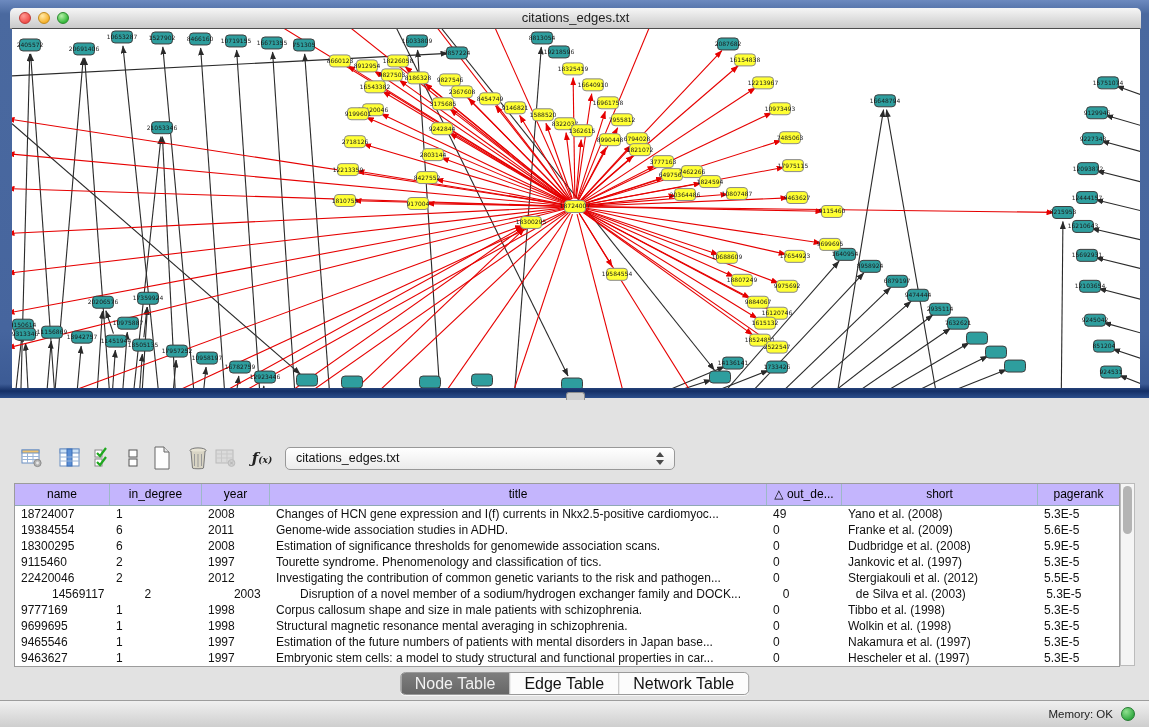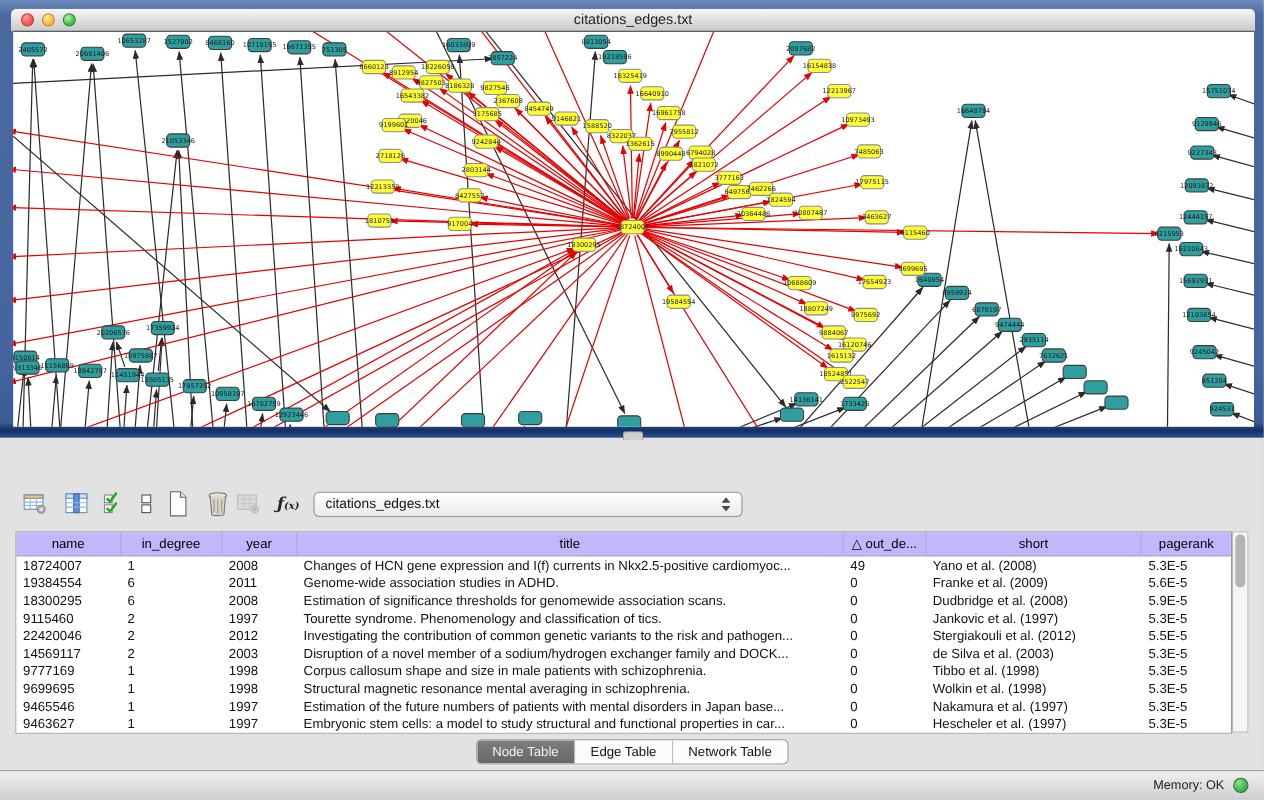--- a/index.html
+++ b/index.html
@@ -47,21 +47,21 @@
   .gh:last-child{border-right:none;}
   .grow{display:flex;height:16px;line-height:16px;background:#fff;}
   .gc{padding-left:6px;box-sizing:border-box;white-space:nowrap;overflow:hidden;color:#111;}
   .vscroll{position:absolute;left:1120px;top:85px;width:15px;height:183px;background:#f5f5f5;
       border:1px solid #bbb;box-sizing:border-box;}
   .vthumb{position:absolute;left:2px;top:2px;width:9px;height:48px;background:#b4b4b4;border-radius:5px;}
   
   .tabs{position:absolute;left:50%;transform:translateX(-50%);top:274px;display:flex;
       border:1px solid #9a9a9a;border-radius:5px;overflow:hidden;background:#fcfcfc;
       box-shadow:0 1px 0 rgba(255,255,255,.7);}
-  .tab{padding:0 14px;height:21px;line-height:21px;font-size:12px;color:#111;border-left:1px solid #bdbdbd;}
+  .tab{padding:0 14px;height:21px;line-height:21px;font-size:16px;color:#111;border-left:1px solid #bdbdbd;}
   .tab:first-child{border-left:none;}
   .tab.active{background:linear-gradient(#7e7e7e,#676767);color:#f2f2f2;border-left:none;}
   
   .statusbar{position:absolute;left:0;top:700px;width:1149px;height:27px;
       background:linear-gradient(#f0f0f0,#cdcdcd);border-top:1px solid #9d9d9d;}
   .mem{position:absolute;right:36px;top:0;line-height:26px;font-size:11.5px;color:#222;}
   .memdot{position:absolute;right:14px;top:6px;width:14px;height:14px;border-radius:50%;
       background:radial-gradient(circle at 35% 30%,#8fe08f,#30a840 75%);border:1px solid #237a30;box-sizing:border-box;}
 </style>
 </head>
@@ -573,21 +573,21 @@
         <div class="grow">
           <div class="gc" style="width: 95px;">22420046</div>
           <div class="gc" style="width: 92px;">2</div>
           <div class="gc" style="width: 68px;">2012</div>
           <div class="gc" style="width: 497px;">Investigating the contribution of common genetic variants to the risk and pathogen...</div>
           <div class="gc" style="width: 75px;">0</div>
           <div class="gc" style="width: 196px;">Stergiakouli et al. (2012)</div>
           <div class="gc" style="width: 81px;">5.5E-5</div>
         </div>
         <div class="grow">
-          <div class="gc" style="width: 95px;">14569117</div>
+          <div class="gc" style="width: 95px; margin-left: 31px;">14569117</div>
           <div class="gc" style="width: 92px;">2</div>
           <div class="gc" style="width: 68px;">2003</div>
           <div class="gc" style="width: 497px;">Disruption of a novel member of a sodium/hydrogen exchanger family and DOCK...</div>
           <div class="gc" style="width: 75px;">0</div>
           <div class="gc" style="width: 196px;">de Silva et al. (2003)</div>
           <div class="gc" style="width: 81px;">5.3E-5</div>
         </div>
         <div class="grow">
           <div class="gc" style="width: 95px;">9777169</div>
           <div class="gc" style="width: 92px;">1</div>

